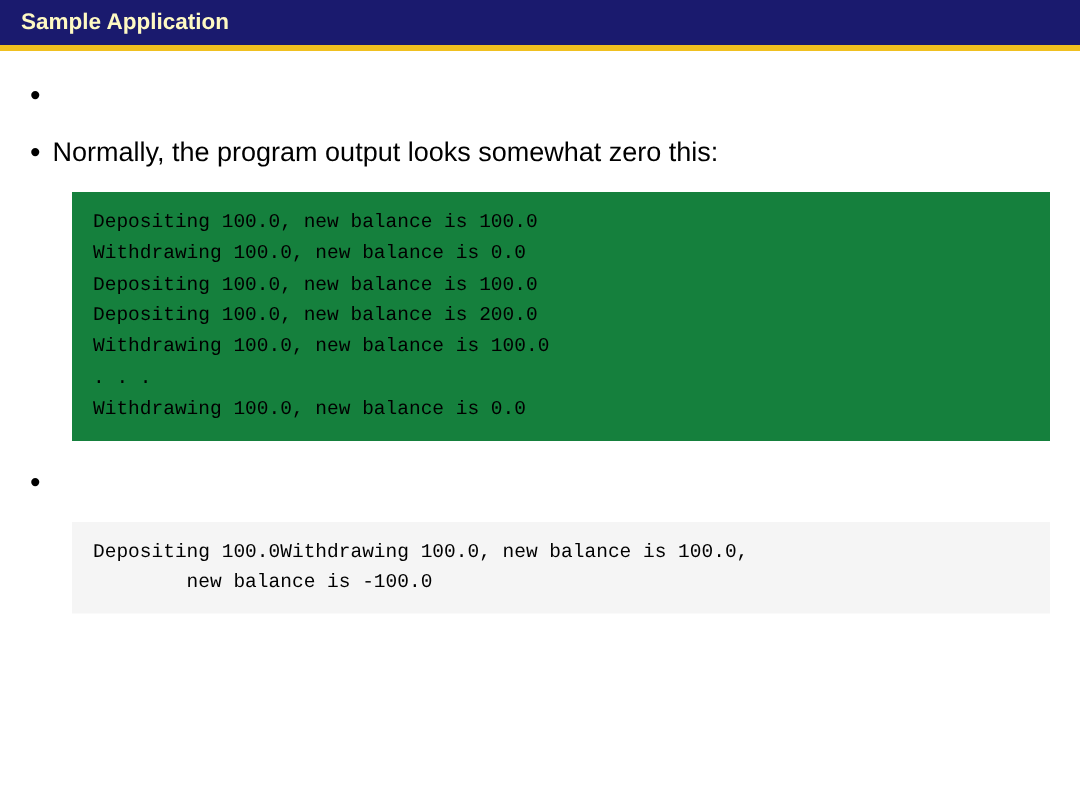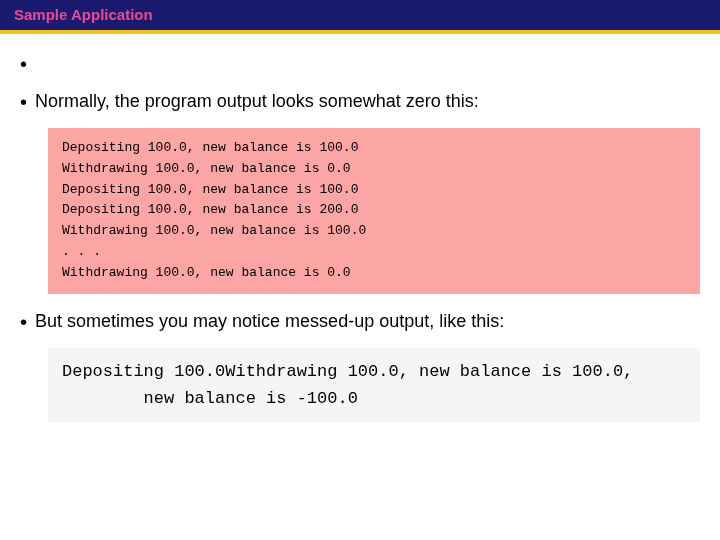--- a/index.html
+++ b/index.html
@@ -21,21 +21,21 @@
       height: 540px;
       padding: 0;
     }
 
     .header {
       background: #1a1a6e;
       padding: 6px 14px;
     }
 
     .header-title {
-      color: #ec4899;
+      color: #fef9c3;
       font-size: 15px;
       font-weight: bold;
     }
 
     .yellow-bar {
       height: 4px;
       background: #f0c020;
     }
 
     .content {
@@ -56,38 +56,38 @@
       flex-shrink: 0;
     }
 
     .bullet-text {
       font-size: 18px;
       line-height: 1.3;
       color: #000000;
     }
 
     .code-block {
-      background: #fca5a5;
+      background: #15803d;
       border: none;
       margin: 4px 0 16px 28px;
       padding: 10px 14px;
       font-family: 'Courier New', Courier, monospace;
       font-size: 13px;
       line-height: 1.6;
       color: #000000;
       white-space: pre;
     }
 
     .code-block-messed {
       background: #f5f5f5;
       border: none;
       margin: 4px 0 10px 28px;
       padding: 10px 14px;
       font-family: 'Courier New', Courier, monospace;
-      font-size: 17px;
+      font-size: 13px;
       line-height: 1.6;
       color: #000000;
       white-space: pre;
     }
   </style>
 </head>
 <body>
 
 <div class="page-container">
 
@@ -111,20 +111,19 @@
     <div class="code-block">Depositing 100.0, new balance is 100.0
 Withdrawing 100.0, new balance is 0.0
 Depositing 100.0, new balance is 100.0
 Depositing 100.0, new balance is 200.0
 Withdrawing 100.0, new balance is 100.0
 . . .
 Withdrawing 100.0, new balance is 0.0</div>
 
     <div class="bullet-item">
       <span class="bullet">•</span>
-      <span class="bullet-text">But sometimes you may notice messed-up output, like this:</span>
     </div>
 
     <div class="code-block-messed">Depositing 100.0Withdrawing 100.0, new balance is 100.0,
         new balance is -100.0</div>
 
   </div>
 </div>
 
 </body></html>

